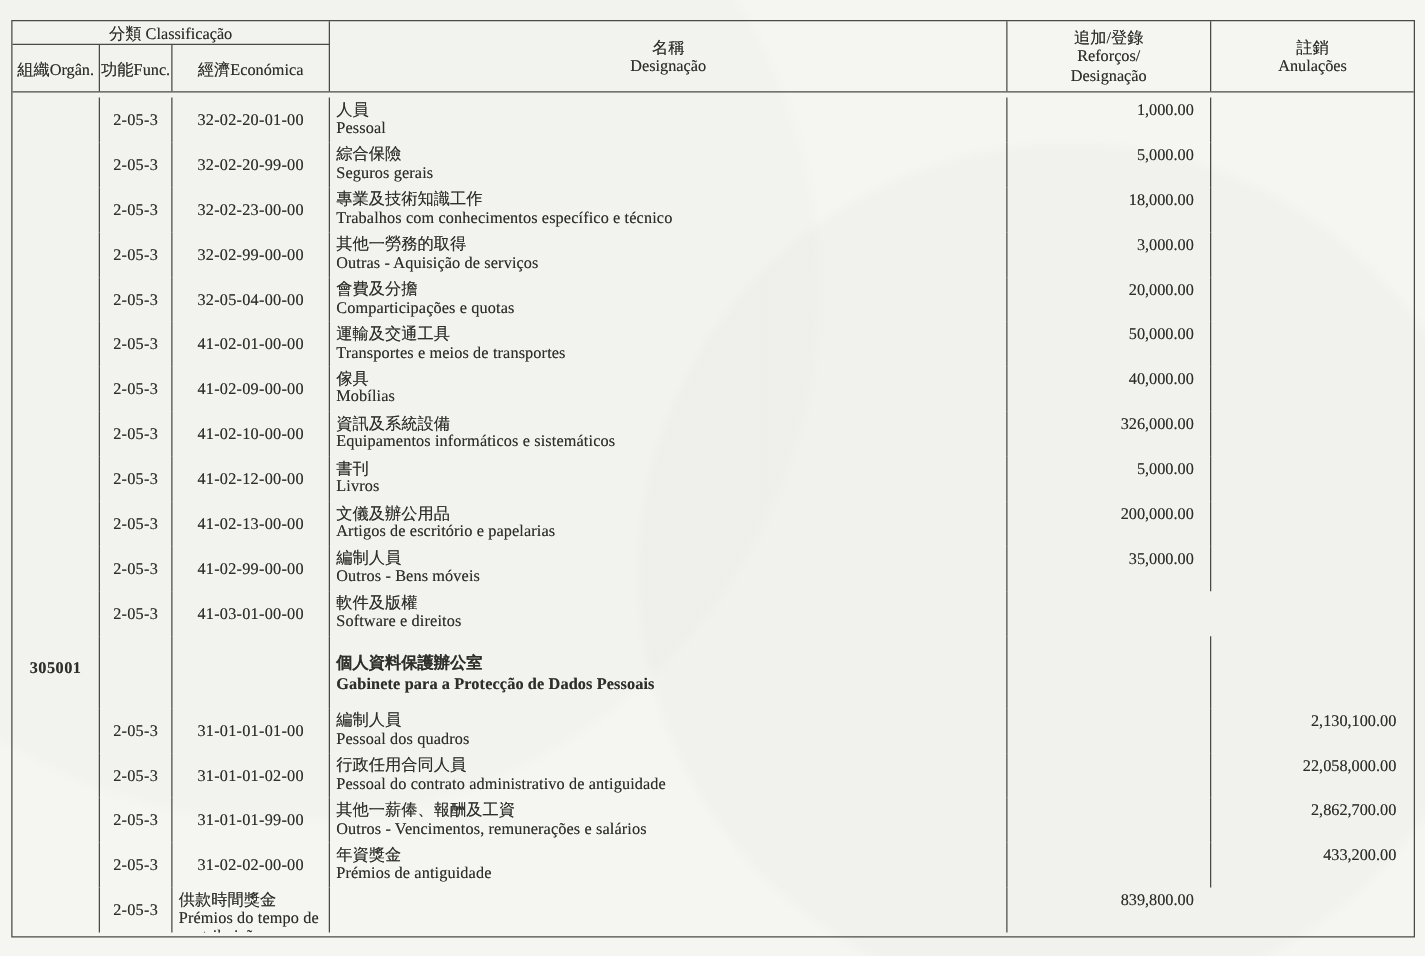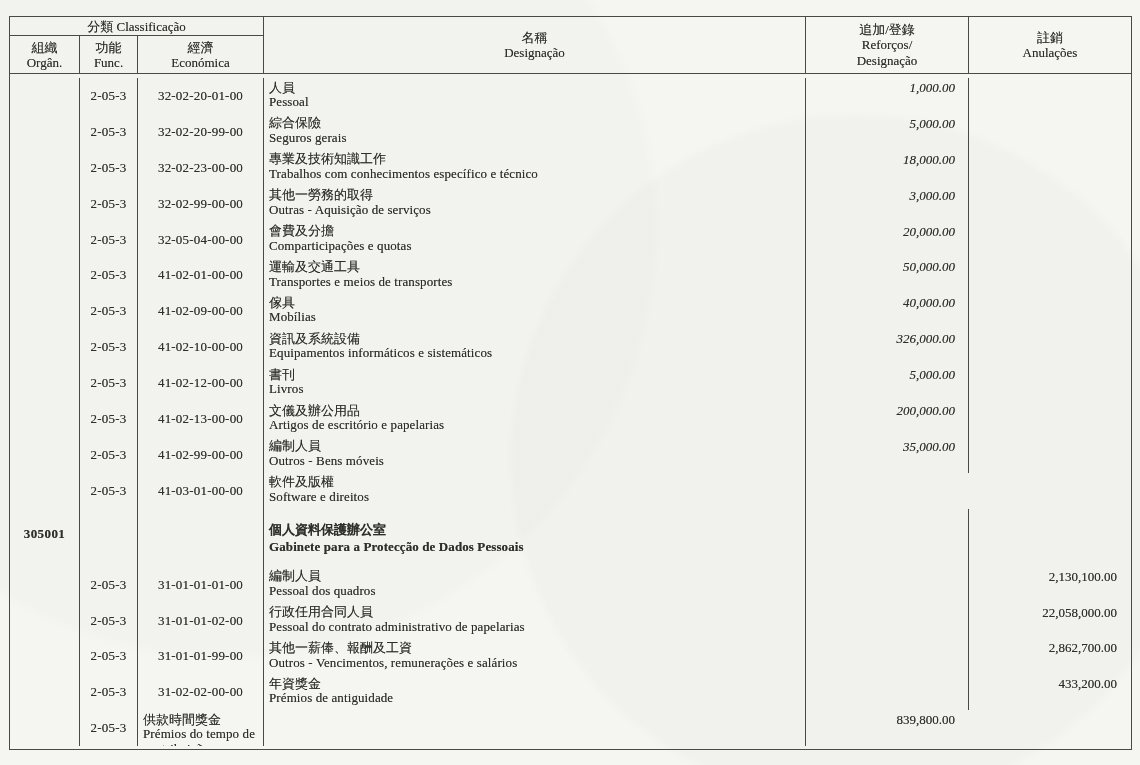--- a/index.html
+++ b/index.html
@@ -36,21 +36,21 @@
   .hcell { overflow: hidden; }
   .h-class-top {
     grid-column: 1 / 4; grid-row: 1 / 2;
     border-right: 1.5px solid #4a4a45;
     border-bottom: 1.2px solid #4a4a45;
     display: flex; align-items: center; justify-content: center;
     line-height: 17px;
   }
   .h-sub {
     grid-row: 2 / 3;
-    display: flex; flex-direction: column;
+    display: flex; flex-direction: row;
     align-items: center; justify-content: center;
     line-height: 15px; padding-top: 1px;
     border-right: 1.2px solid #4a4a45;
   }
   .h-sub.organ { grid-column: 1 / 2; }
   .h-sub.func  { grid-column: 2 / 3; }
   .h-sub.econ  { grid-column: 3 / 4; border-right: 1.5px solid #4a4a45; }
   .h-merged {
     grid-row: 1 / 3;
     display: flex; flex-direction: column;
@@ -75,21 +75,21 @@
   }
   .cell.func, .cell.econ {
     display: flex; align-items: center; justify-content: center;
     letter-spacing: 0.2px;
   }
   .cell.name { padding-left: 5px; padding-top: 2.5px; line-height: 14.6px; }
   .cell.name .pt { letter-spacing: 0.1px; }
   .cell.ref, .cell.anul {
     text-align: right; padding-top: 3px; line-height: 14px;
   }
-  .cell.ref  { padding-right: 13px; font-style: italic; }
+  .cell.ref  { padding-right: 13px; }
   .cell.anul { padding-right: 14px; }
   
   .cell.organ { border-right: 1.2px solid #4a4a45; }
   .cell.func  { border-right: 1.2px solid #4a4a45; }
   .cell.econ  { border-right: 1.5px solid #4a4a45; }
   .cell.name  { border-right: 1.5px solid #4a4a45; }
   .cell.ref   { border-right: 1.5px solid #4a4a45; }
   
   .row.section { height: 58px; font-weight: bold; }
   .row.section .cell.organ { padding-top: 17px; letter-spacing: 0.4px; }
@@ -431,21 +431,21 @@
       <span class="code"></span>
     </div>
     <div class="cell func">
       <span class="code">2-05-3</span>
     </div>
     <div class="cell econ">
       <span class="code">31-01-01-02-00</span>
     </div>
     <div class="cell name">
       <div class="zh">行政任用合同人員</div>
-      <div class="pt">Pessoal do contrato administrativo de papelarias</div>
+      <div class="pt">Pessoal do contrato administrativo de antiguidade</div>
     </div>
     <div class="cell ref">
       <span class="amt"></span>
     </div>
     <div class="cell anul">
       <span class="amt">22,058,000.00</span>
     </div>
   </div>
         <div class="row">
     <div class="cell organ">

